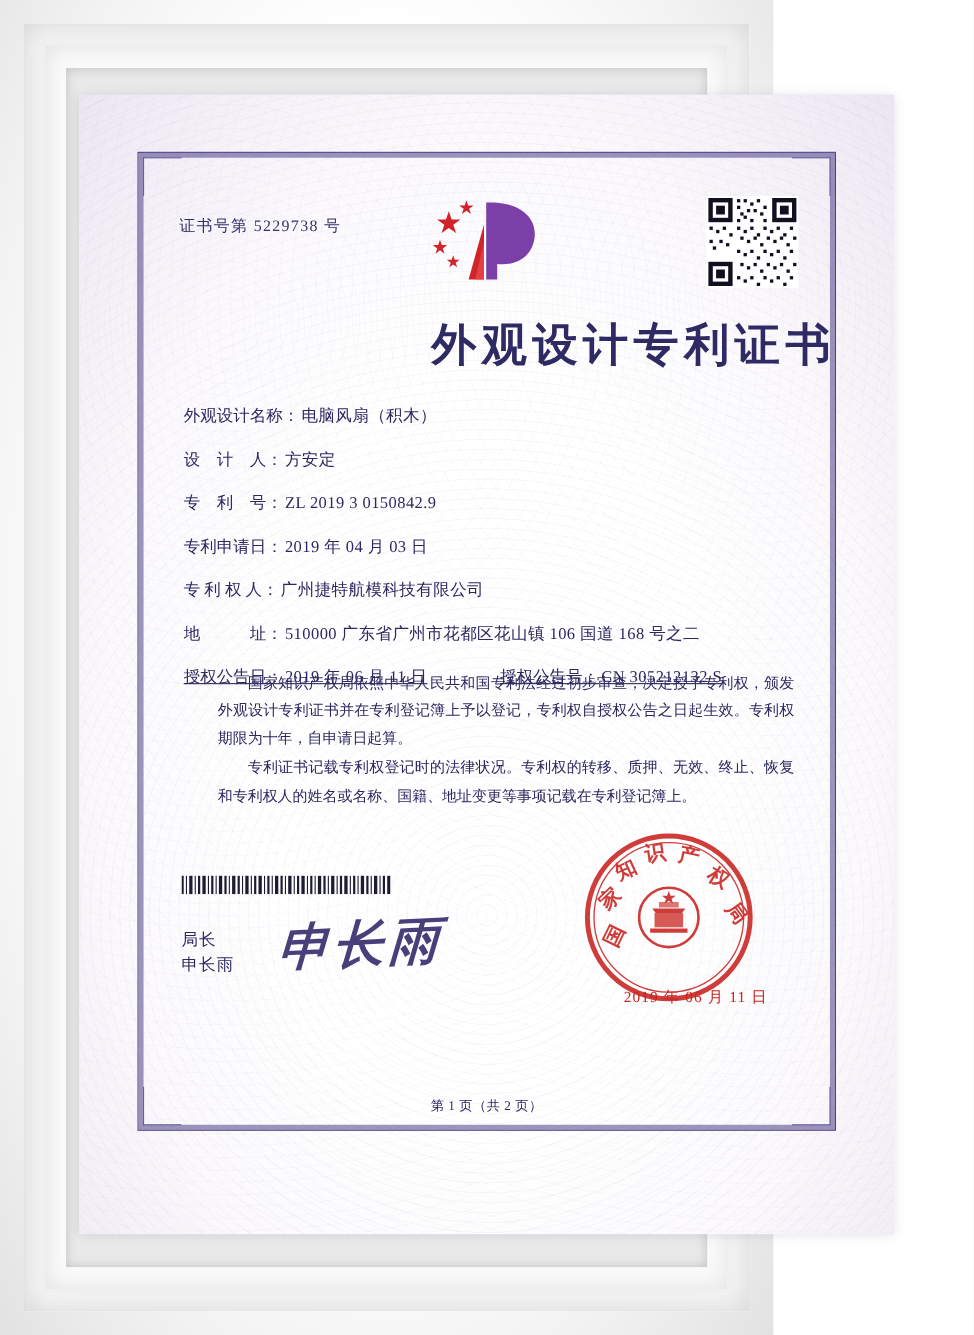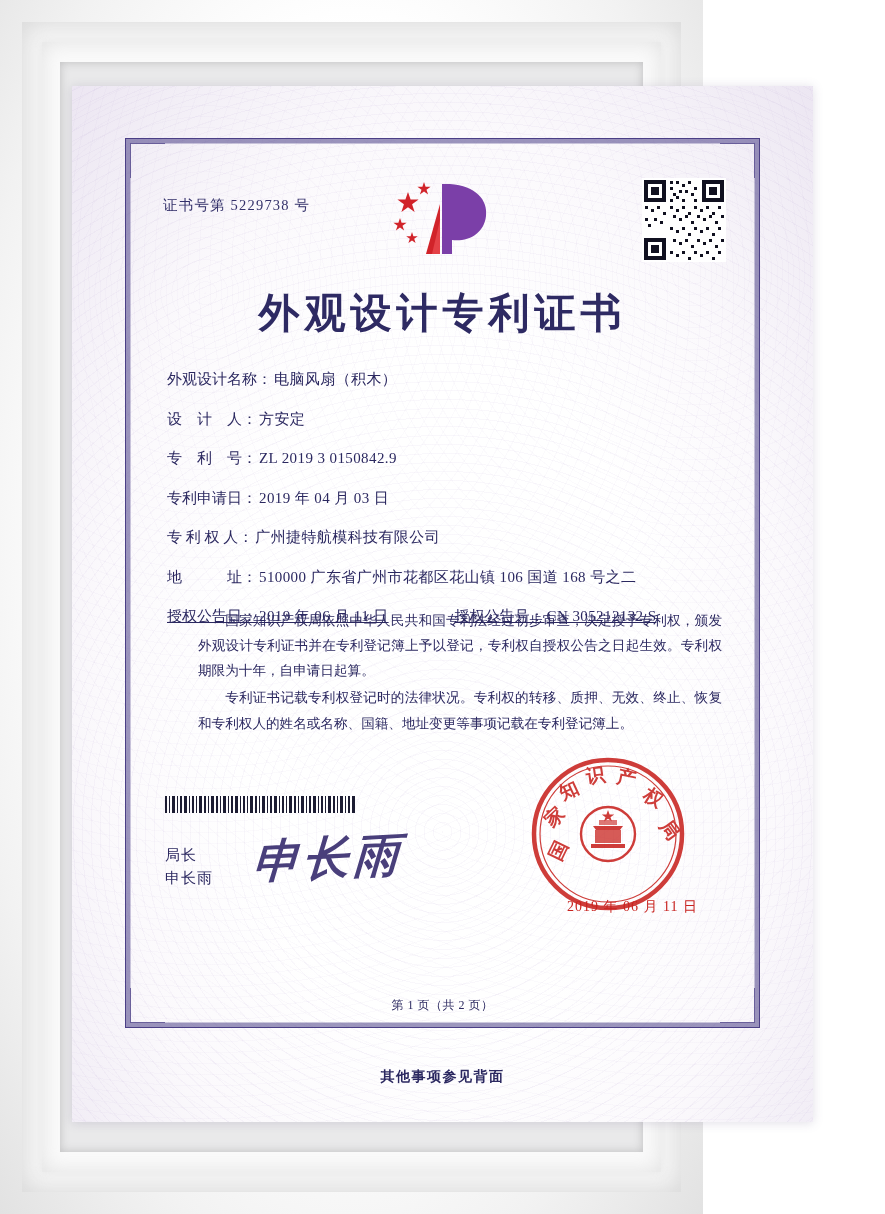--- a/index.html
+++ b/index.html
@@ -119,21 +119,21 @@
     width: 84px;
     height: 84px;
   }
 
   
   .title {
     position: absolute;
     top: 148px;
     left: 0;
     right: 0;
-    text-align: center;
+    text-align: right;
     font-size: 41px;
     font-weight: bold;
     letter-spacing: 5px;
     color: #2e2a63;
     font-family: "DejaVu Serif", "Liberation Serif", serif;
   }
 
   
   .fields {
     position: absolute;
@@ -511,15 +511,14 @@
             </g>
           </g>
         </svg>
       </div>
 
       <div class="seal-date">2019 年 06 月 11 日</div>
 
       <div class="page-indicator">第 1 页（共 2 页）</div>
     </div>
 
-    <div class="sheet-footer">其他事项参见背面</div>
   </div>
 </div>
 
 </body></html>

